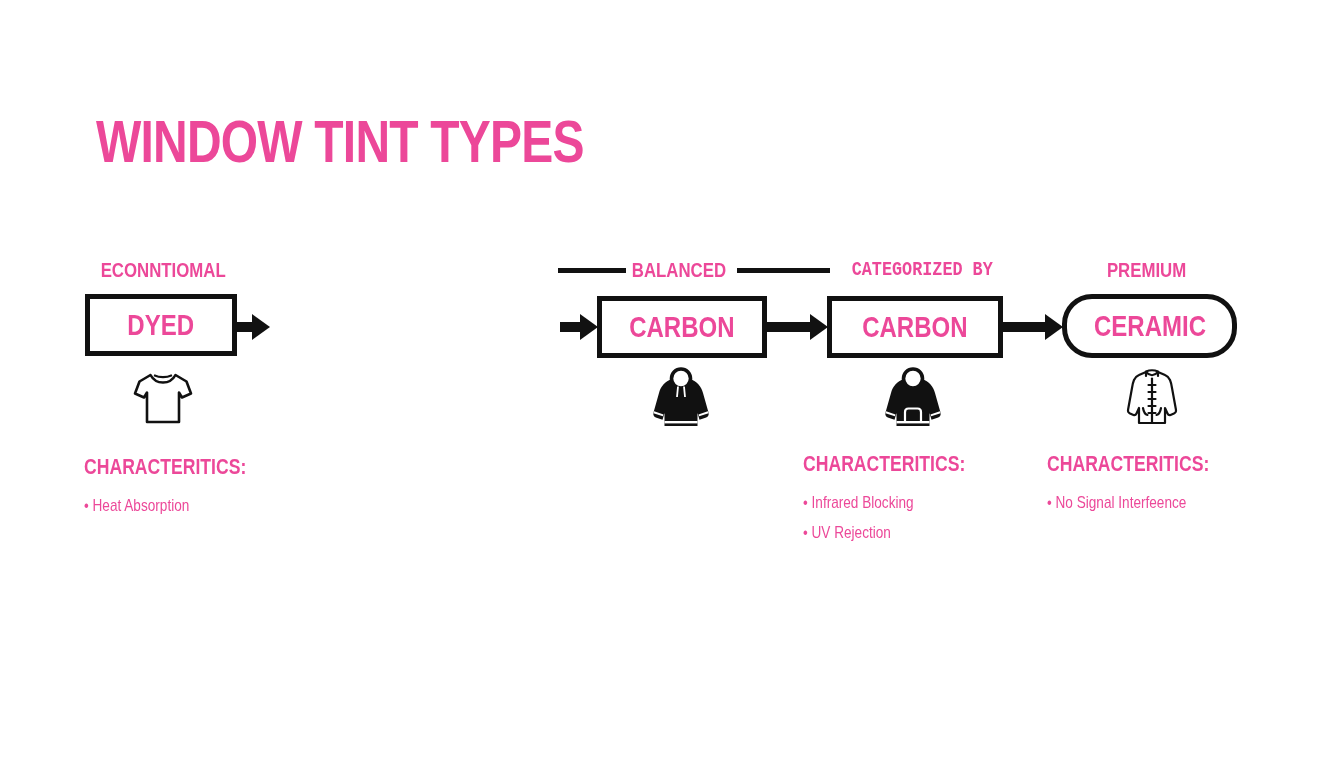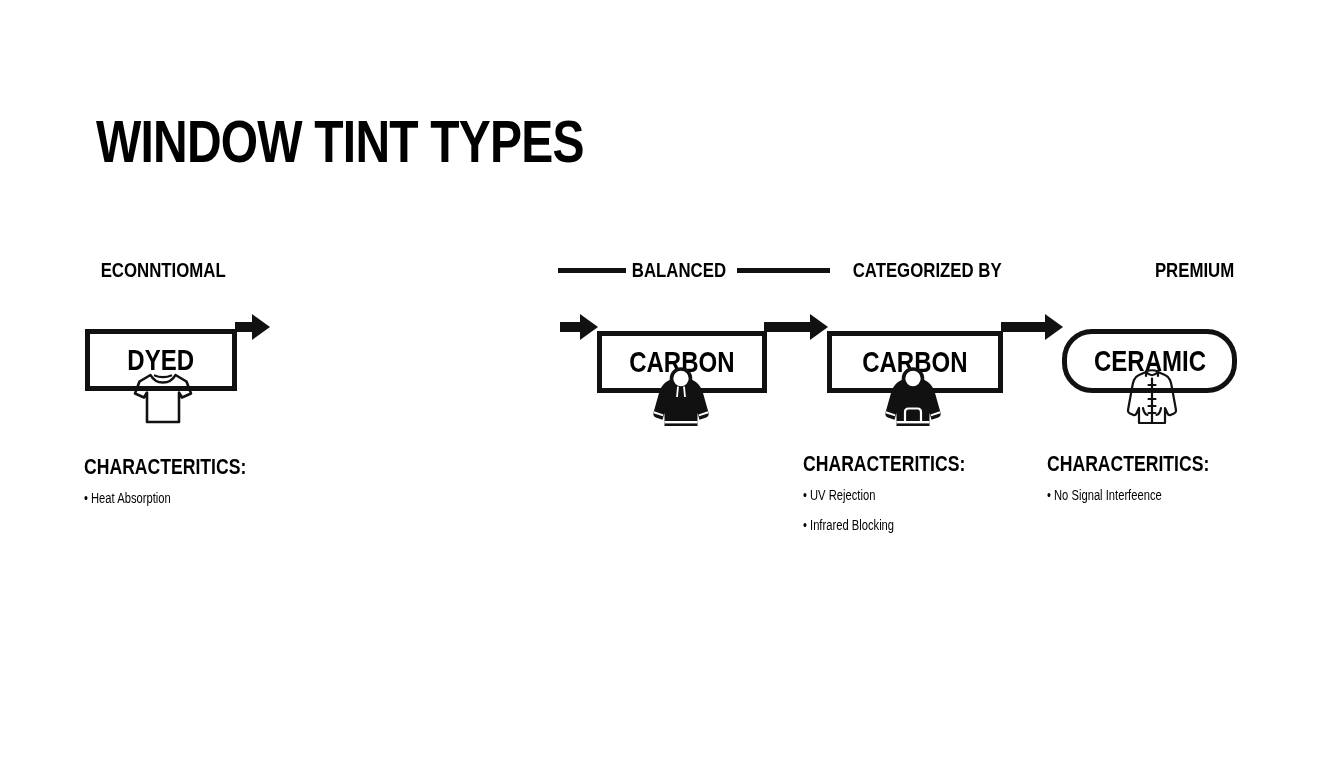--- a/index.html
+++ b/index.html
@@ -1,45 +1,45 @@
 <!DOCTYPE html>
 <html><head>
 <meta charset="utf-8">
 <style>
   html,body{margin:0;padding:0;background:#fff;}
   .canvas{
     position:relative;width:1344px;height:768px;background:#ffffff;
-    font-family:"Liberation Sans", sans-serif;color:#000000;overflow:hidden;
+    font-family:"Liberation Sans", sans-serif;color:#ec4899;overflow:hidden;
   }
   
   .cx{display:inline-block;transform:scaleX(.80);transform-origin:50% 50%;white-space:nowrap;}
   .cxl{display:inline-block;transform:scaleX(.80);transform-origin:0 50%;white-space:nowrap;}
 
   .title{
     position:absolute;left:96px;top:112px;
     font-size:60px;font-weight:700;letter-spacing:-1px;line-height:1;
   }
 
   .tier{
     position:absolute;top:258px;height:24px;
     font-size:21px;font-weight:700;text-align:center;line-height:24px;
   }
   #tier-economical{left:85px;width:152px;text-align:center;}
   #tier-balanced{left:618px;width:122px;}
-  #tier-categorized{left:834px;width:150px;}
-  #tier-premium{left:1120px;width:150px;}
+  #tier-categorized{left:834px;width:150px;font-family:Liberation Mono, monospace;}
+  #tier-premium{left:1072px;width:150px;}
 
   .hline{position:absolute;top:268px;height:5px;background:#111;}
   #hline-1{left:558px;width:68px;}
   #hline-2{left:737px;width:93px;}
 
   .box{
     position:absolute;box-sizing:border-box;border:5px solid #111;background:#fff;
     display:flex;align-items:center;justify-content:center;
-    font-weight:700;font-size:30px;margin-top:35px;
+    font-weight:700;font-size:30px;
   }
   #box-dyed{left:85px;top:294px;width:152px;height:62px;}
   #box-main{left:270px;top:258px;width:292px;height:122px;border-width:6px;font-size:38px;}
   #box-carbon1{left:597px;top:296px;width:170px;height:62px;}
   #box-carbon2{left:827px;top:296px;width:176px;height:62px;}
   #box-ceramic{left:1062px;top:294px;width:175px;height:64px;border-radius:30px;}
 
   .arrow{position:absolute;display:flex;align-items:center;height:26px;top:314px;}
   .arrow .shaft{flex:1;height:10px;background:#111;}
   .arrow .head{width:0;height:0;border-top:13px solid transparent;border-bottom:13px solid transparent;border-left:18px solid #111;}
@@ -51,22 +51,22 @@
   .icon{position:absolute;}
   #icon-tshirt{left:133px;top:370px;width:60px;height:58px;}
   #icon-hoodie1{left:648px;top:366px;width:66px;height:66px;}
   #icon-hoodie2{left:880px;top:366px;width:66px;height:66px;}
   #icon-jacket{left:1120px;top:367px;width:64px;height:61px;}
 
   .chars{position:absolute;}
   #chars-1{left:84px;top:456px;}
   #chars-2{left:803px;top:453px;}
   #chars-3{left:1047px;top:453px;}
-  .chars .heading{font-size:22px;font-weight:700;margin-bottom:5px;line-height:1;}
-  .chars .item{font-size:14px;font-weight:400;line-height:30px;}
+  .chars .heading{font-size:22px;font-weight:700;margin-bottom:13px;line-height:1;}
+  .chars .item{font-size:17px;font-weight:400;line-height:30px;}
 </style>
 </head>
 <body>
 
 <div class="canvas">
 
   <div class="title">
     <span class="cxl">WINDOW TINT TYPES</span>
   </div>
 
@@ -153,21 +153,21 @@
       <path d="M23 41 Q24 47 27.5 48 M41 41 Q40 47 36.5 48"></path>
     </svg>
   </div>
 
   <div class="chars" id="chars-1">
     <div class="heading"><span class="cxl">CHARACTERITICS:</span></div>
     <div class="item"><span class="cxl">• Heat Absorption</span></div>
   </div>
   <div class="chars" id="chars-2">
     <div class="heading"><span class="cxl">CHARACTERITICS:</span></div>
+    <div class="item"><span class="cxl">• Infrared Blocking</span></div>
     <div class="item"><span class="cxl">• UV Rejection</span></div>
-    <div class="item"><span class="cxl">• Infrared Blocking</span></div>
   </div>
   <div class="chars" id="chars-3">
     <div class="heading"><span class="cxl">CHARACTERITICS:</span></div>
     <div class="item"><span class="cxl">• No Signal Interfeence</span></div>
   </div>
 
 </div>
 
 </body></html>

